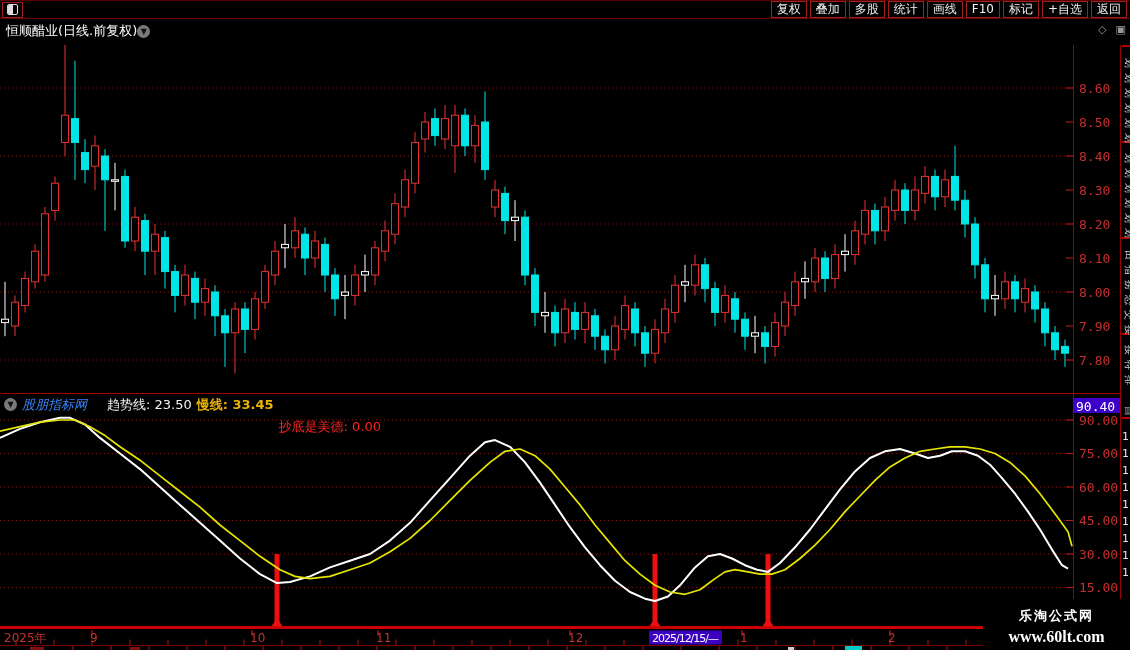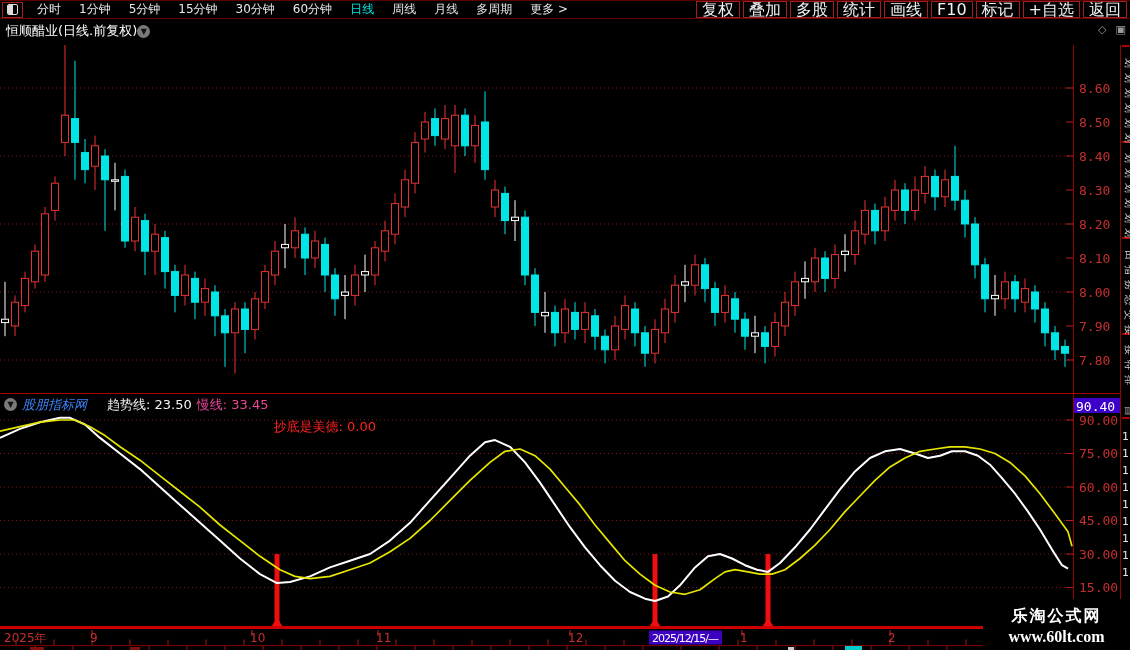--- a/index.html
+++ b/index.html
@@ -9,60 +9,47 @@
            border-top:1px solid #5a0000;border-bottom:1px solid #6b0000;
            display:flex;align-items:center;box-sizing:border-box;z-index:10;}
   .win-icon-box{width:19px;height:14px;border:1px solid #a02020;margin:0 5px 0 2px;
            display:flex;align-items:center;justify-content:center;flex:none;}
   .win-icon{width:9px;height:9px;border:1px solid #ddd;border-radius:2px;position:relative;overflow:hidden;}
   .win-icon::after{content:"";position:absolute;left:0;top:0;bottom:0;width:50%;background:#ddd;}
   .tb-left{display:flex;align-items:center;}
   .tb-item{color:#e8e8e8;font-size:12px;padding:0 9px;white-space:nowrap;cursor:default;}
   .tb-item.active{color:#00e5e5;}
   .tb-right{margin-left:auto;display:flex;gap:3px;padding-right:3px;}
-  .tb-btn{color:#f0f0f0;font-size:16px;border:1px solid #a02020;padding:0 5px;height:15px;
+  .tb-btn{color:#f0f0f0;font-size:12px;border:1px solid #a02020;padding:0 5px;height:15px;
           line-height:15px;white-space:nowrap;}
   .title-row{position:absolute;top:21px;left:0;height:20px;display:flex;align-items:center;
           color:#fff;font-size:13px;padding-left:6px;z-index:10;}
   .chev-circle{width:13px;height:13px;border-radius:50%;background:#7a7a7a;color:#111;
           font-size:8px;display:flex;align-items:center;justify-content:center;flex:none;}
   .corner-icons{position:absolute;top:23px;left:1098px;color:#999;font-size:11px;
           display:flex;gap:9px;z-index:10;}
   .ind-header{position:absolute;top:396px;left:0;height:17px;display:flex;align-items:center;
           font-size:13px;gap:5px;padding-left:4px;z-index:6;}
   .ih-white{color:#3b82f6;font-style:italic;}
   .ih-trend{color:#f2f2f2;margin-left:15px;}
-  .ih-slow{color:#ec4899;}
+  .ih-slow{color:#eab308;font-weight:bold;}
   .ih-dip{color:#ff2222;margin-top:44px;}
   .watermark{position:absolute;left:983px;top:599px;width:147px;height:51px;background:#000;
           display:flex;flex-direction:column;align-items:center;justify-content:center;z-index:8;}
-  .wm1{color:#fff;font-size:16px;font-weight:bold;letter-spacing:2px;line-height:24px;}
+  .wm1{color:#fff;font-size:13px;font-weight:bold;letter-spacing:2px;line-height:24px;}
   .wm2{color:#ffffff;font-size:16px;font-weight:bold;font-family:"Liberation Serif","DejaVu Serif",serif;line-height:18px;}
   #chart{position:absolute;left:0;top:0;z-index:1;}
 </style>
 </head>
 <body>
 
 <div class="toolbar">
   <div class="win-icon-box">
     <div class="win-icon"></div>
   </div>
-  <div class="tb-left" id="tb-left">
-      <div class="tb-item">分时</div>
-      <div class="tb-item">1分钟</div>
-      <div class="tb-item">5分钟</div>
-      <div class="tb-item">15分钟</div>
-      <div class="tb-item">30分钟</div>
-      <div class="tb-item">60分钟</div>
-      <div class="tb-item active">日线</div>
-      <div class="tb-item">周线</div>
-      <div class="tb-item">月线</div>
-      <div class="tb-item">多周期</div>
-      <div class="tb-item">更多 &gt;</div>
-    </div>
   <div class="tb-right" id="tb-right">
       <div class="tb-btn">复权</div>
       <div class="tb-btn">叠加</div>
       <div class="tb-btn">多股</div>
       <div class="tb-btn">统计</div>
       <div class="tb-btn">画线</div>
       <div class="tb-btn">F10</div>
       <div class="tb-btn">标记</div>
       <div class="tb-btn">+自选</div>
       <div class="tb-btn">返回</div>

